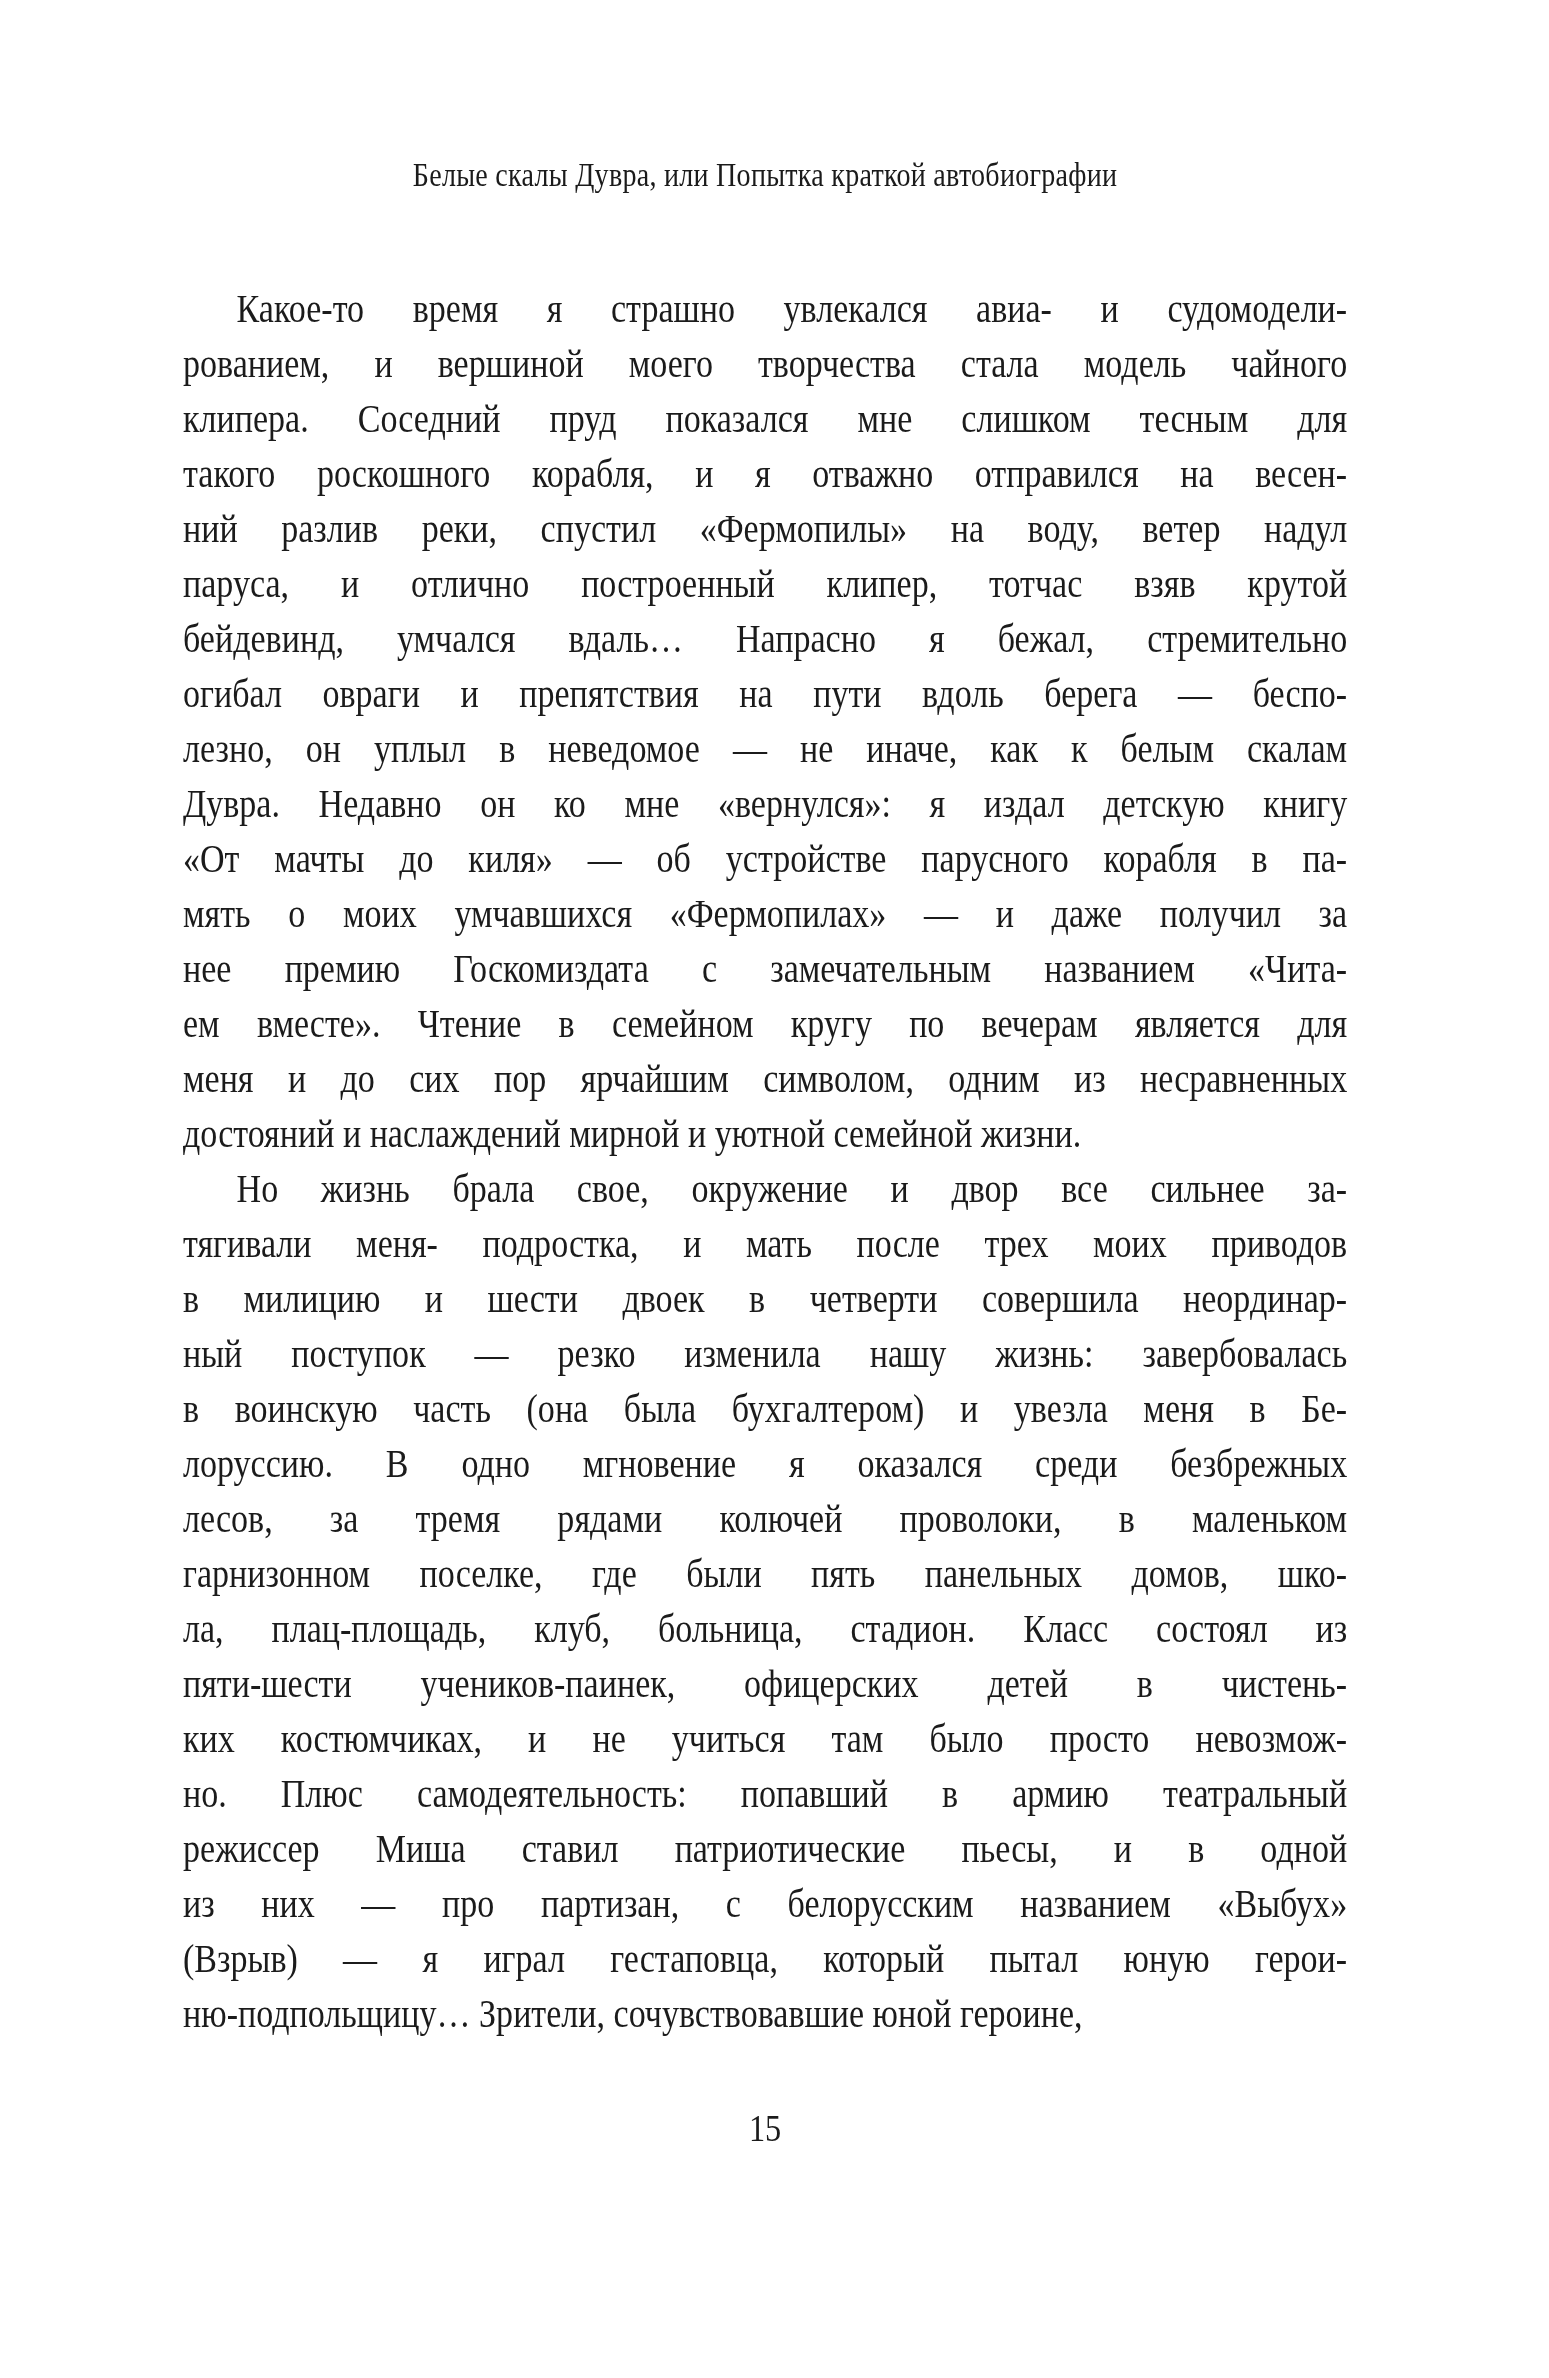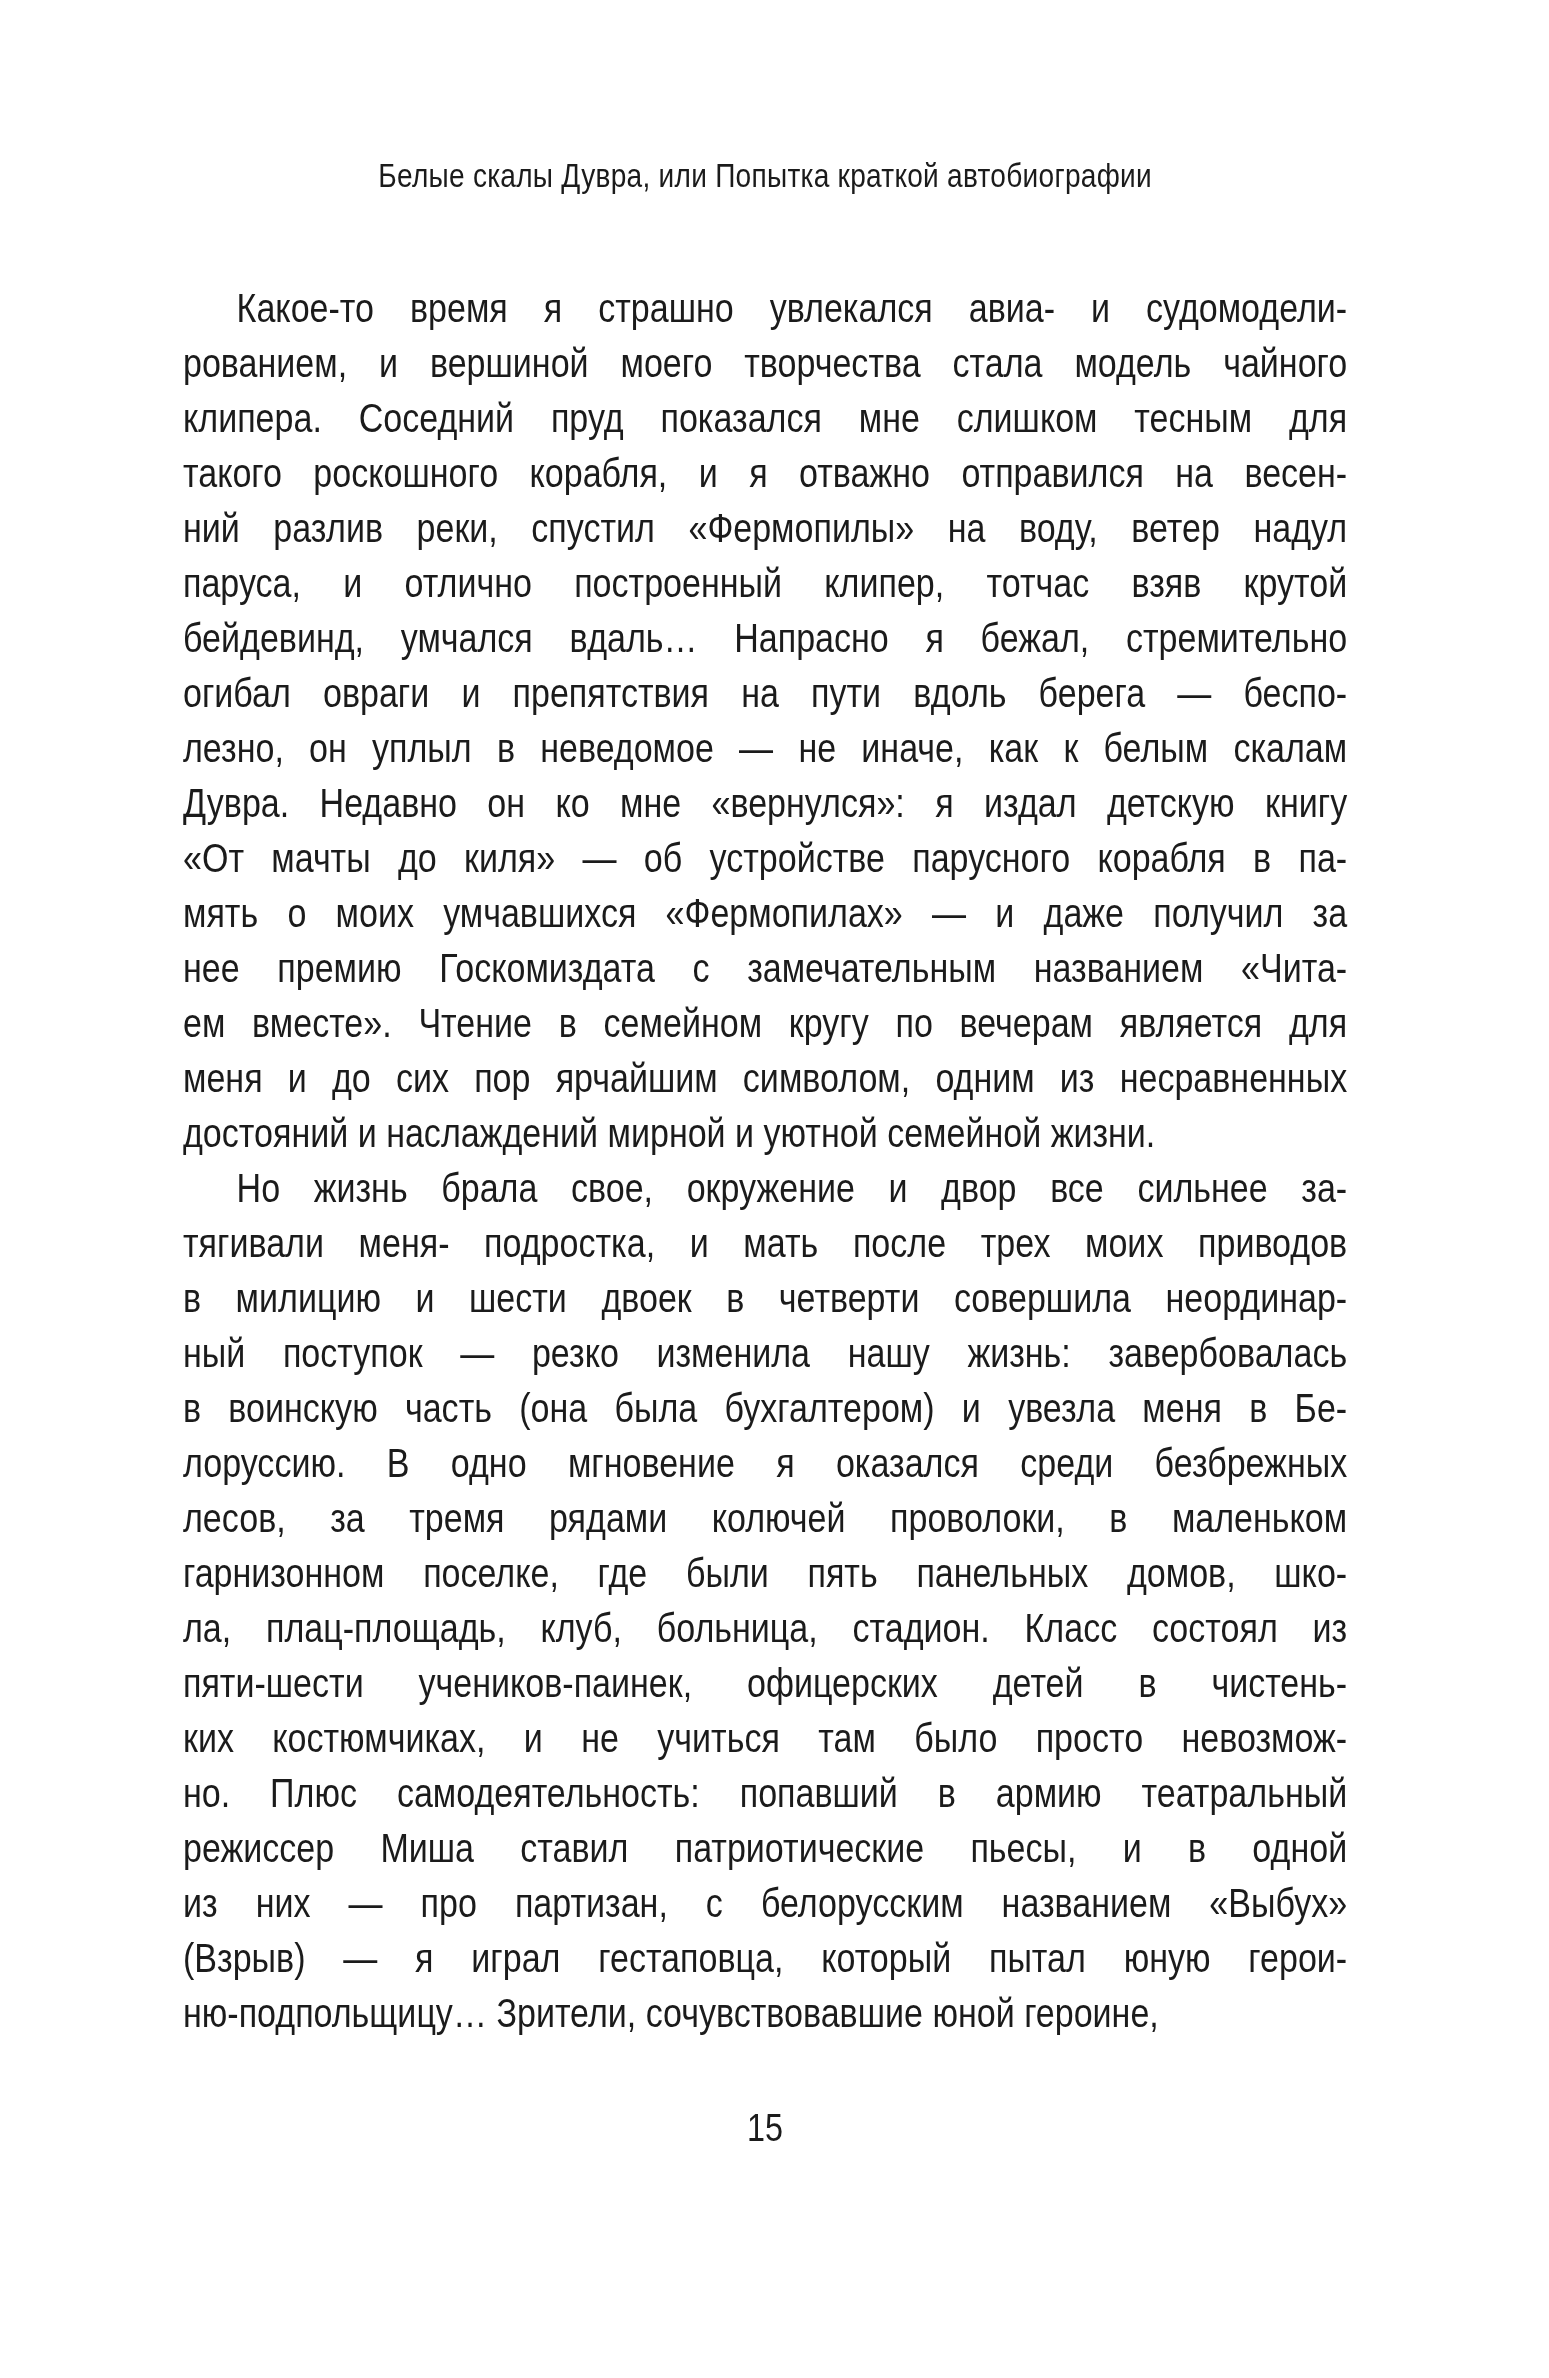--- a/index.html
+++ b/index.html
@@ -6,21 +6,21 @@
     margin: 0;
     padding: 0;
     background: #ffffff;
   }
   .page {
     position: relative;
     width: 1550px;
     height: 2379px;
     background: #ffffff;
     color: #1b1b1b;
-    font-family: Liberation Sans, sans-serif;
+    font-family: Liberation Serif, serif;
     overflow: hidden;
   }
   
   .running-header {
     position: absolute;
     top: 157px;
     left: 183px;
     width: 1368px;
     transform: scaleX(0.851);
     transform-origin: 0 0;

